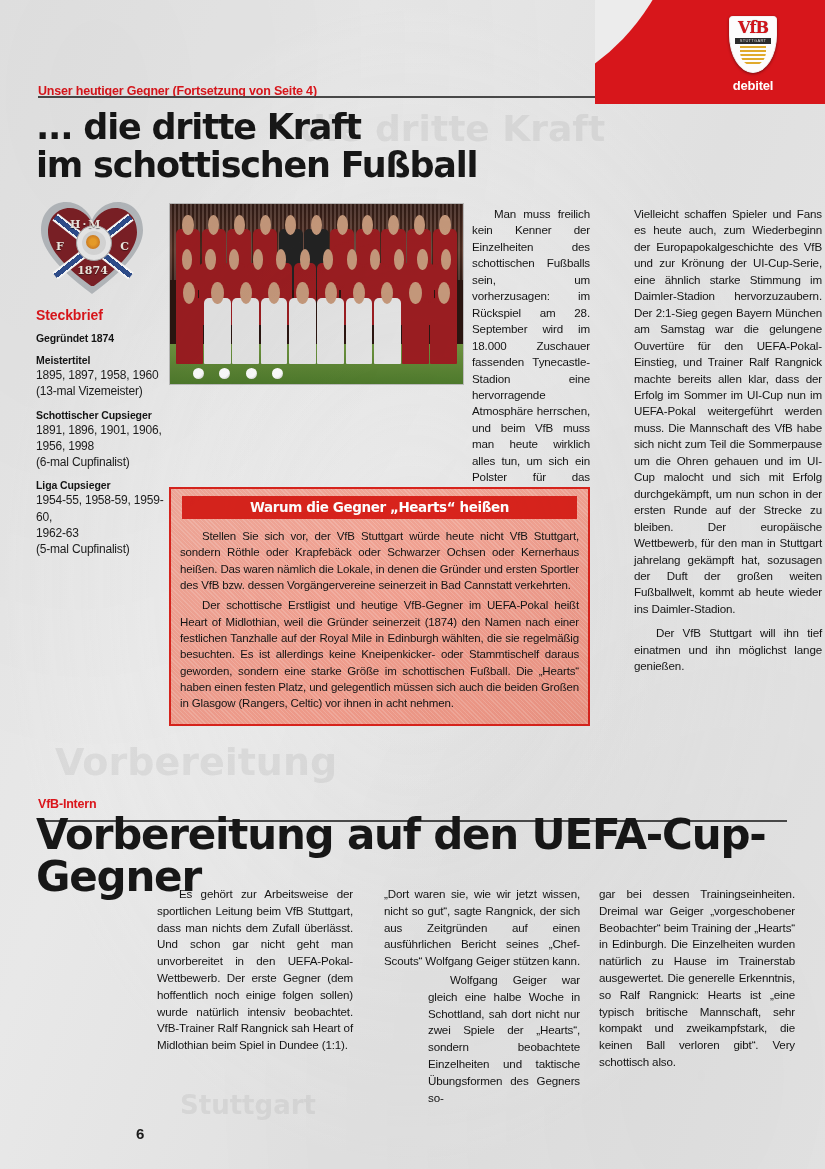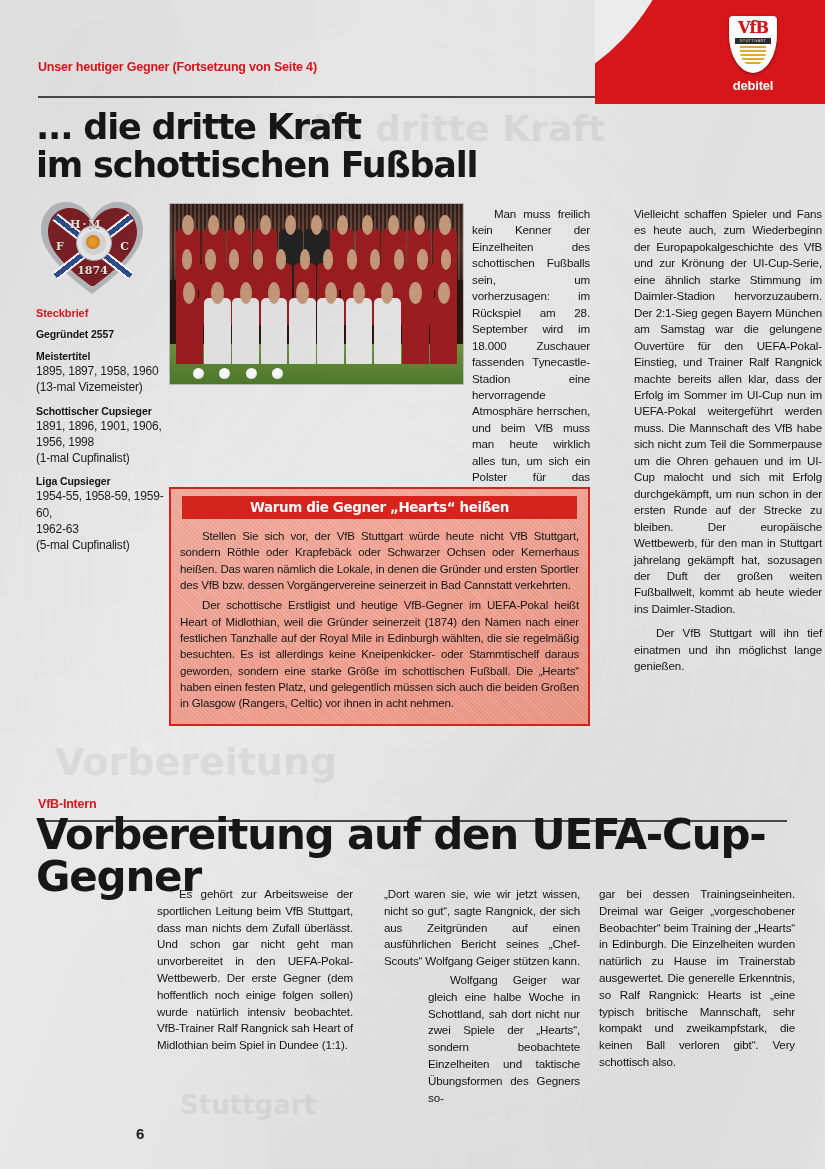--- a/index.html
+++ b/index.html
@@ -115,21 +115,21 @@
   
   .kicker {
     position: absolute;
     left: 38px;
     font-size: 12.5px;
     font-weight: bold;
     color: #e0151b;
     letter-spacing: -0.2px;
     font-family: "Liberation Sans", sans-serif;
   }
-  .kicker.k1 { top: 60px; }
+  .kicker.k1 { top: 84px; }
   .kicker.k2 { top: 797px; }
 
   .rule {
     position: absolute;
     left: 38px;
     right: 38px;
     height: 2px;
     background: #4a4a4a;
   }
   .rule.r1 { top: 96px; }
@@ -215,21 +215,21 @@
     text-shadow: 0 1px 1px rgba(0,0,0,.5);
   }
   .crest .lbl.hm { top: 18px; left: 30px; letter-spacing: 2px; }
   .crest .lbl.f  { top: 40px; left: 16px; }
   .crest .lbl.c  { top: 40px; right: 16px; }
   .crest .lbl.yr { bottom: 18px; left: 50%; transform: translateX(-50%); font-size: 11px; }
 
   .sb-title {
     color: #e0151b;
     font-weight: bold;
-    font-size: 11px;
+    font-size: 14px;
     margin-bottom: 7px;
     letter-spacing: -0.1px;
   }
   .sb-head {
     font-weight: bold;
     font-size: 10.5px;
     color: #141414;
     margin-top: 9px;
     letter-spacing: -0.1px;
     line-height: 1.25;
@@ -439,30 +439,30 @@
       <div class="saltire2"></div>
       <div class="ring"></div>
       <div class="lbl hm">H·M</div>
       <div class="lbl f">F</div>
       <div class="lbl c">C</div>
       <div class="lbl yr">1874</div>
     </div>
 
     <div class="sb-title">Steckbrief</div>
 
-    <div class="sb-head">Gegründet 2557</div>
+    <div class="sb-head">Gegründet 1874</div>
 
     <div class="sb-head">Meistertitel</div>
     <div class="sb-line">1895, 1897, 1958, 1960</div>
     <div class="sb-line">(13-mal Vizemeister)</div>
 
     <div class="sb-head">Schottischer Cupsieger</div>
     <div class="sb-line">1891, 1896, 1901, 1906,</div>
     <div class="sb-line">1956, 1998</div>
-    <div class="sb-line">(1-mal Cupfinalist)</div>
+    <div class="sb-line">(6-mal Cupfinalist)</div>
 
     <div class="sb-head">Liga Cupsieger</div>
     <div class="sb-line">1954-55, 1958-59, 1959-60,</div>
     <div class="sb-line">1962-63</div>
     <div class="sb-line">(5-mal Cupfinalist)</div>
   </div>
 
   <div class="photo">
     <div class="stand"></div>
     <div class="grass"></div>

